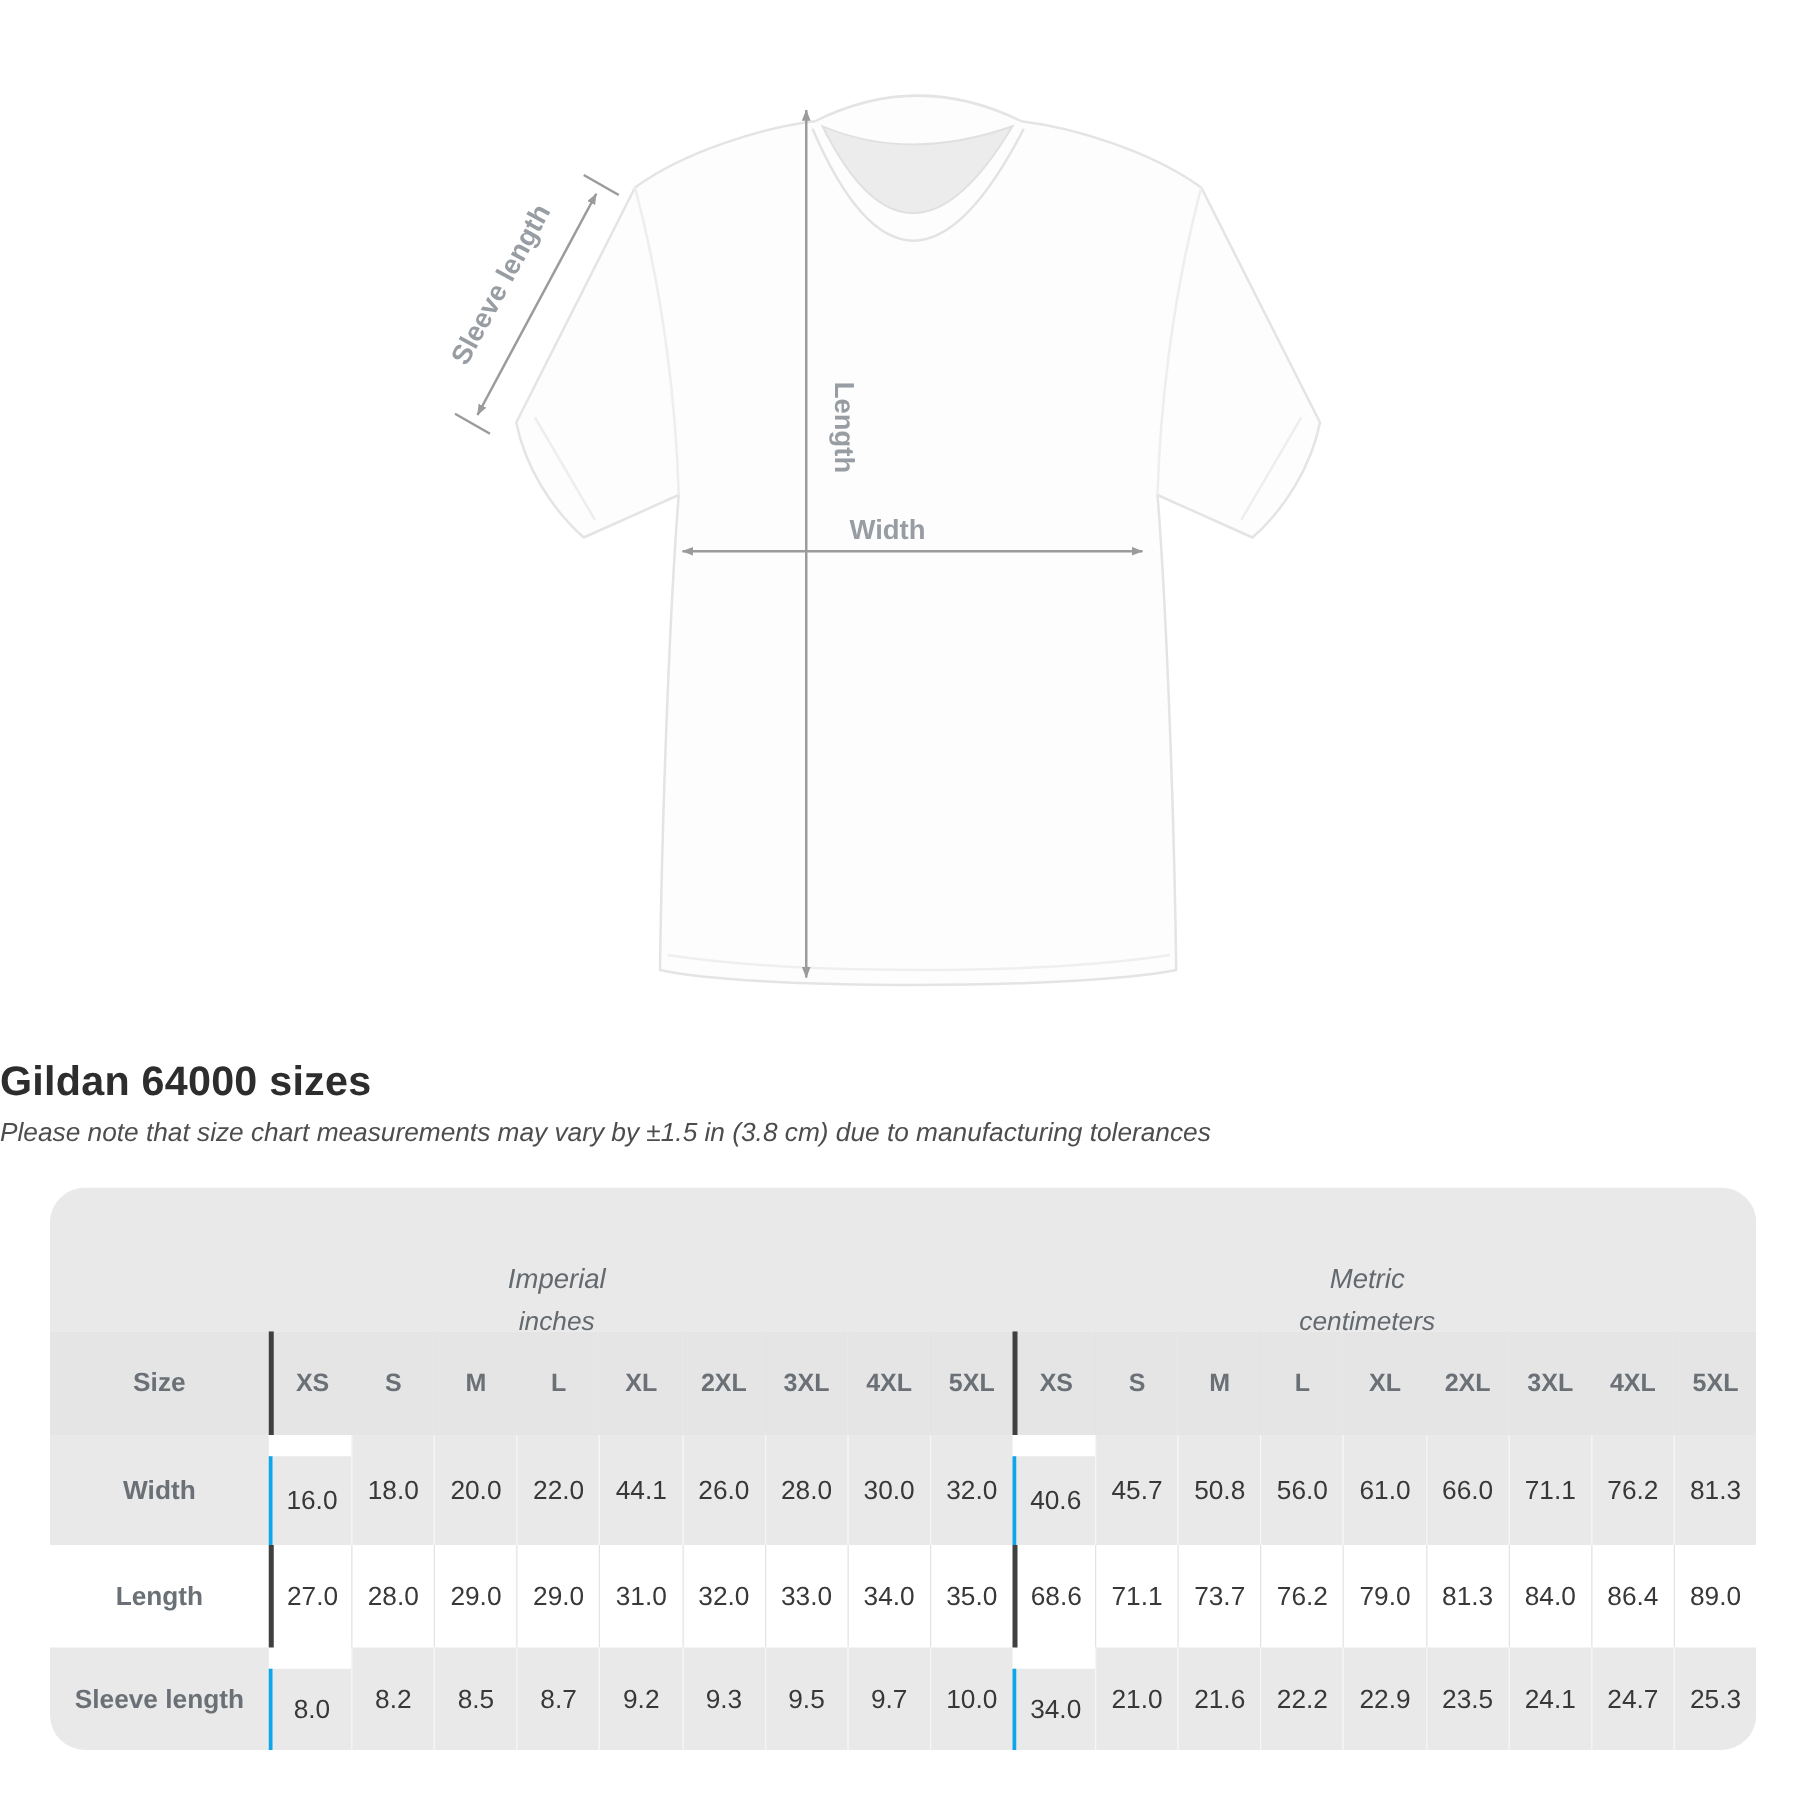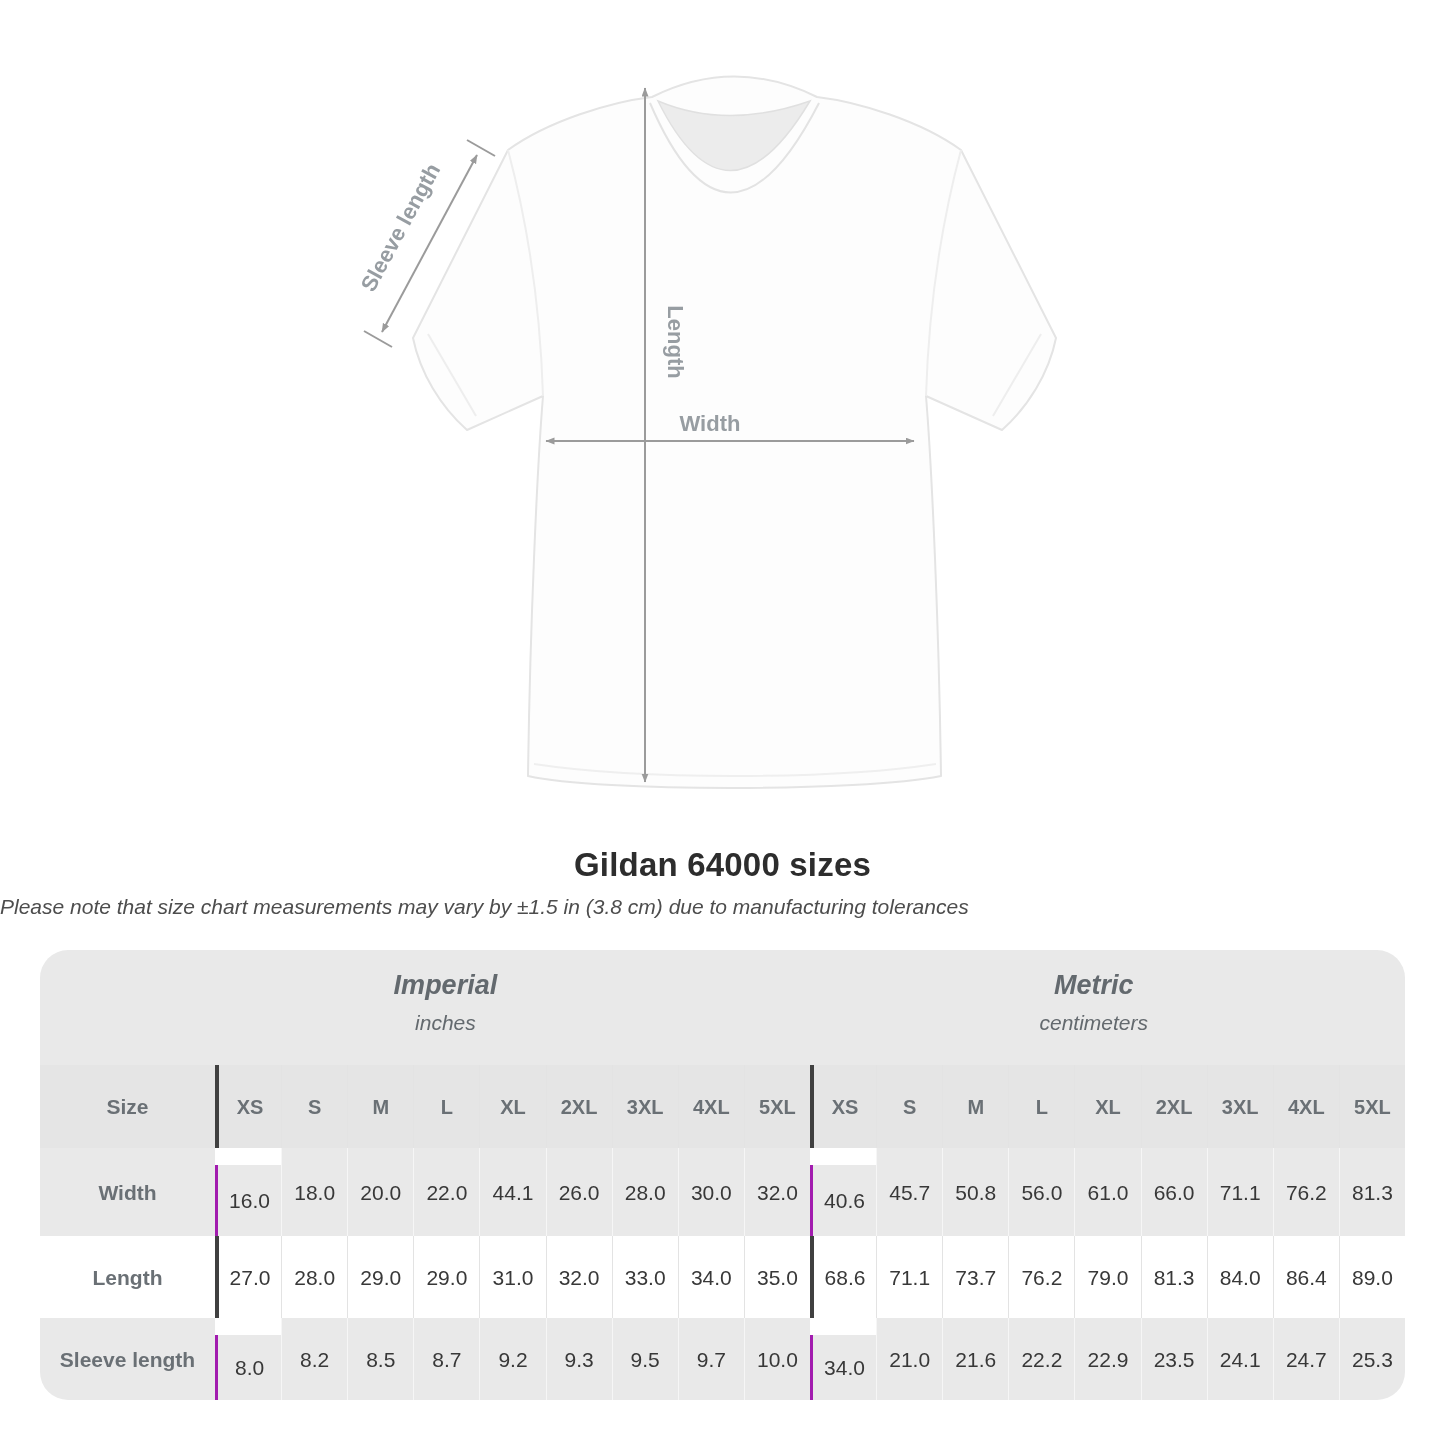--- a/index.html
+++ b/index.html
@@ -4,49 +4,49 @@
 <style>
   html,body{margin:0;padding:0;background:#ffffff;}
   .canvas{position:relative;width:1445px;height:1445px;background:#ffffff;overflow:hidden;
           font-family:"Liberation Sans",sans-serif;}
 
   
   .shirt-svg{position:absolute;left:0;top:0;}
   .dim-label{font-family:"Liberation Sans",sans-serif;font-size:22px;font-weight:bold;fill:#979da2;}
 
   
-  .title{position:absolute;top:846px;left:0;width:100%;text-align:center;
+  .title{position:absolute;top:846px;left:0;width:100%;text-align:left;
          font-size:33px;font-weight:bold;color:#2d2d2d;letter-spacing:.2px;}
   .subtitle{position:absolute;top:895px;left:0;width:100%;text-align:left;
             font-size:21px;font-style:italic;color:#4d4d4d;}
 
   
   .size-table{position:absolute;left:40px;top:950px;width:1365px;height:450px;
               display:grid;grid-template-columns:175px repeat(18,1fr);
               grid-template-rows:115px 83px 88px 82px 82px;
               border-radius:28px;overflow:hidden;}
   .band{grid-column:1/-1;background:#e9e9e9;position:relative;}
   .unit-group{position:absolute;top:20px;transform:translateX(-50%);text-align:center;color:#63696e;white-space:nowrap;}
   .unit-group.imperial{left:29.7%;}
   .unit-group.metric{left:77.2%;}
-  .unit-label{font-size:27px;font-weight:bold;font-style:italic;}
+  .unit-label{font-size:22px;font-weight:normal;font-style:italic;margin-top:40px;}
   .unit-sublabel{font-size:21px;font-style:italic;margin-top:10px;}
 
   .cell{display:flex;align-items:center;justify-content:center;font-size:21px;line-height:1;}
   .row-head{background:#e5e5e5;}
   .row-white{background:#ffffff;}
   .row-gray{background:#e9e9e9;}
   .szh{color:#6a7075;font-weight:bold;font-size:20px;}
   .lab{color:#6a7075;font-weight:bold;font-size:21px;}
   .val{color:#383838;}
 
   .row-head.creg,.row-white.creg{border-left:1px solid #e3e3e3;}
   .row-head.cmaj,.row-white.cmaj{border-left:4px solid #404040;}
   .row-gray.creg{border-left:1px solid #f6f6f6;}
-  .row-gray.cmaj{border-left:3px solid #a21caf;margin-top:17px;}
+  .row-gray.cmaj{border-left:3px solid #0ea5e9;margin-top:17px;}
 </style>
 </head>
 <body>
 
 <div class="canvas">
 
   <svg class="shirt-svg" width="1445" height="840" viewBox="0 0 1445 840" aria-hidden="true">
     <defs>
       <marker id="arr" markerWidth="10" markerHeight="8" refX="8.5" refY="3.5" orient="auto-start-reverse" markerUnits="userSpaceOnUse">
         <path d="M0,0 L9,3.5 L0,7 Z" fill="#9b9b9b"></path>

